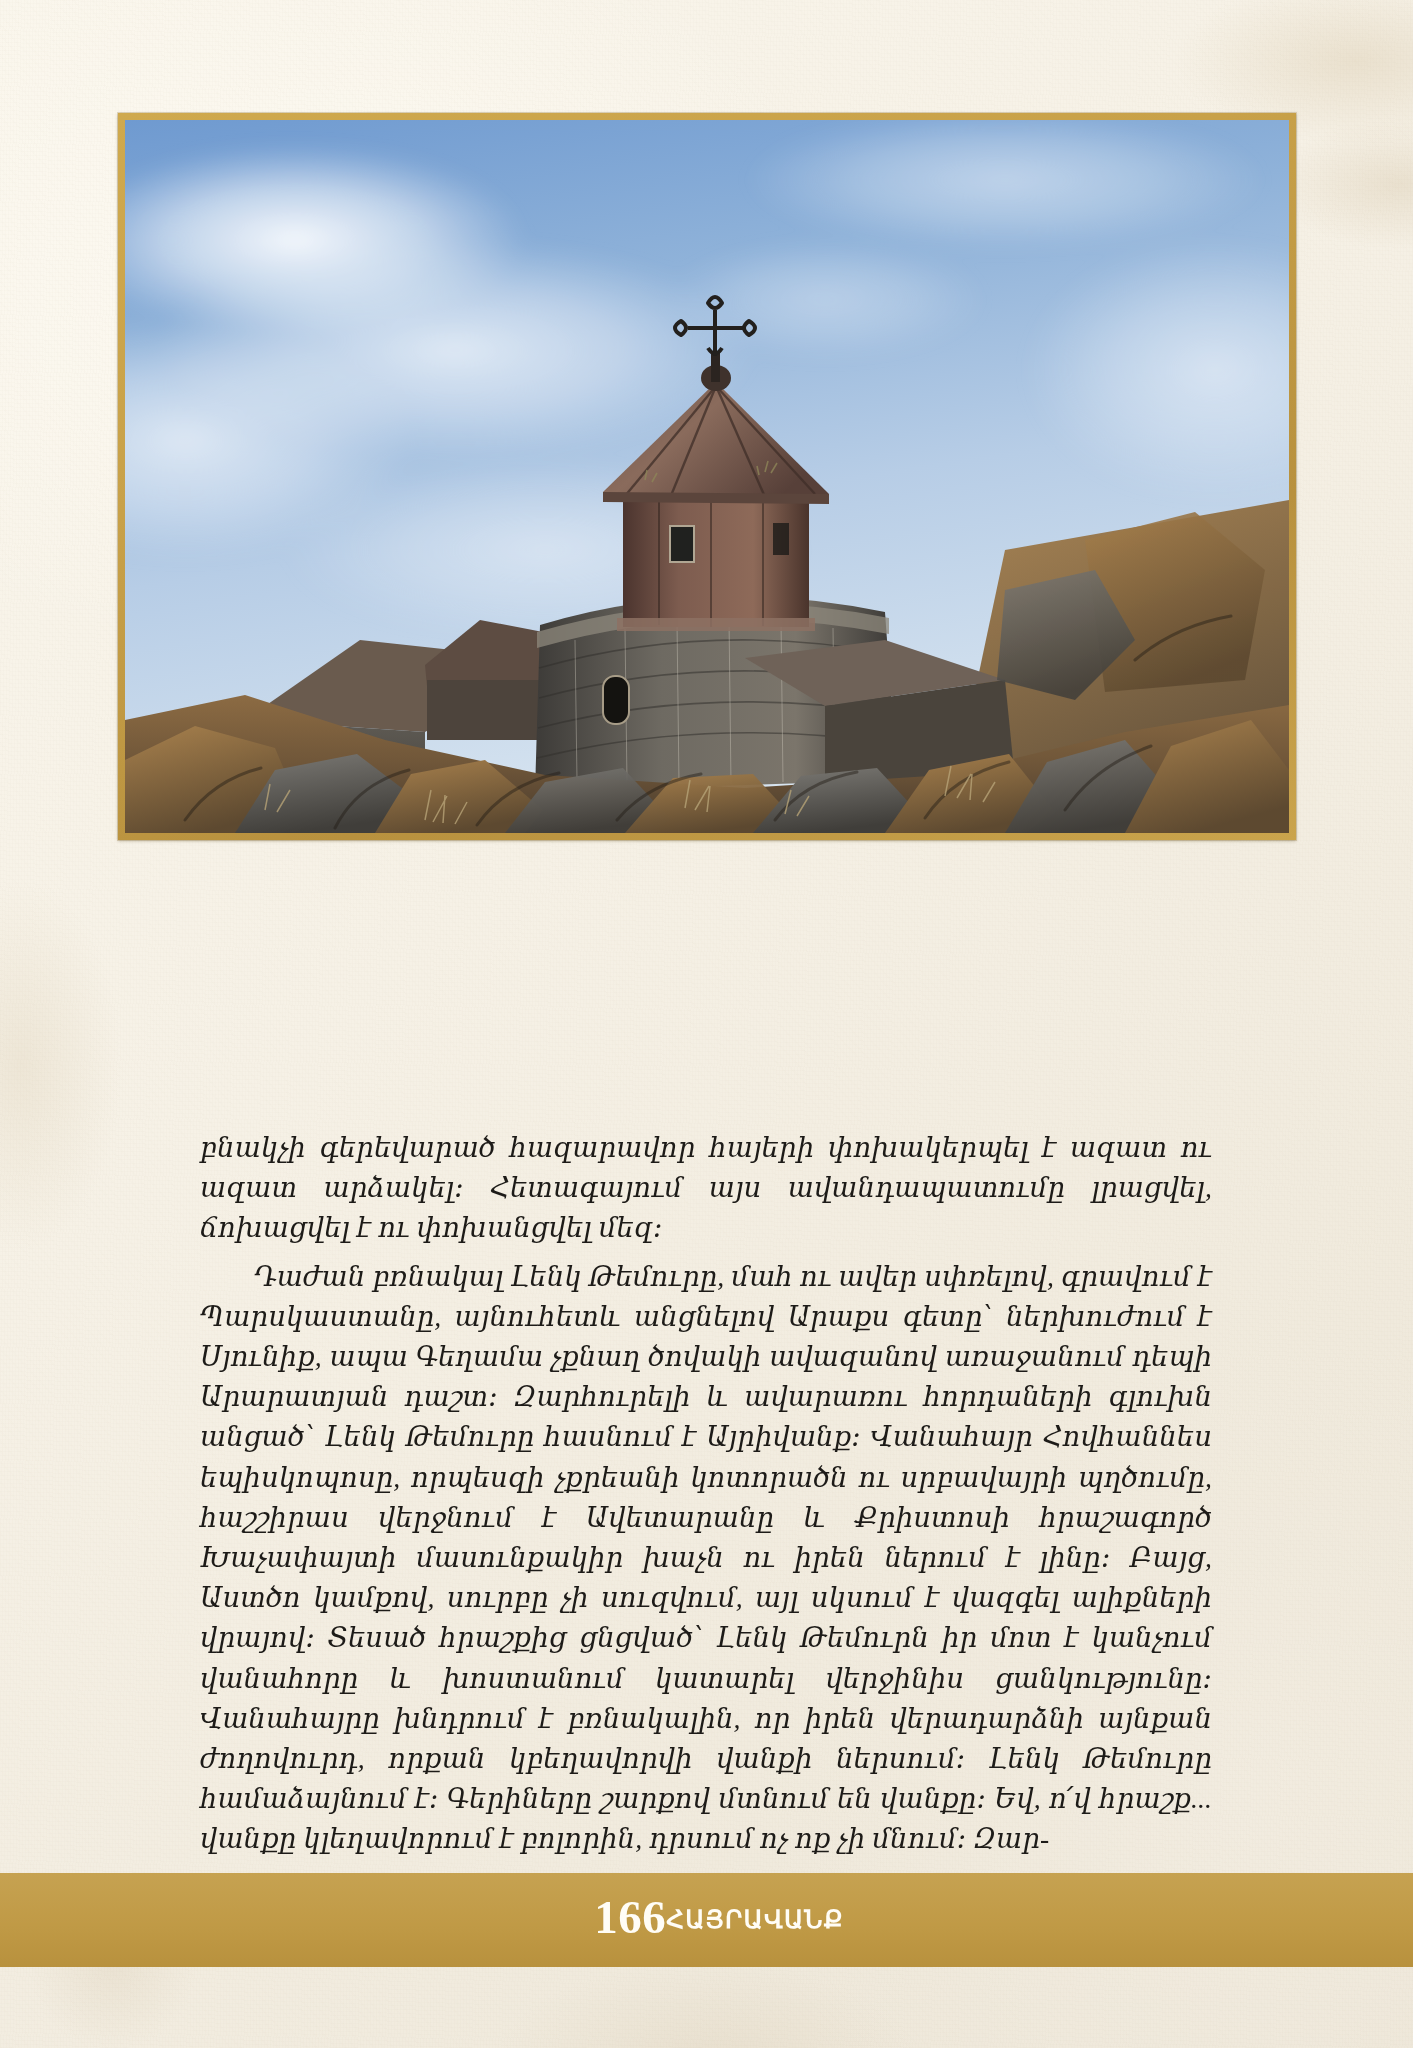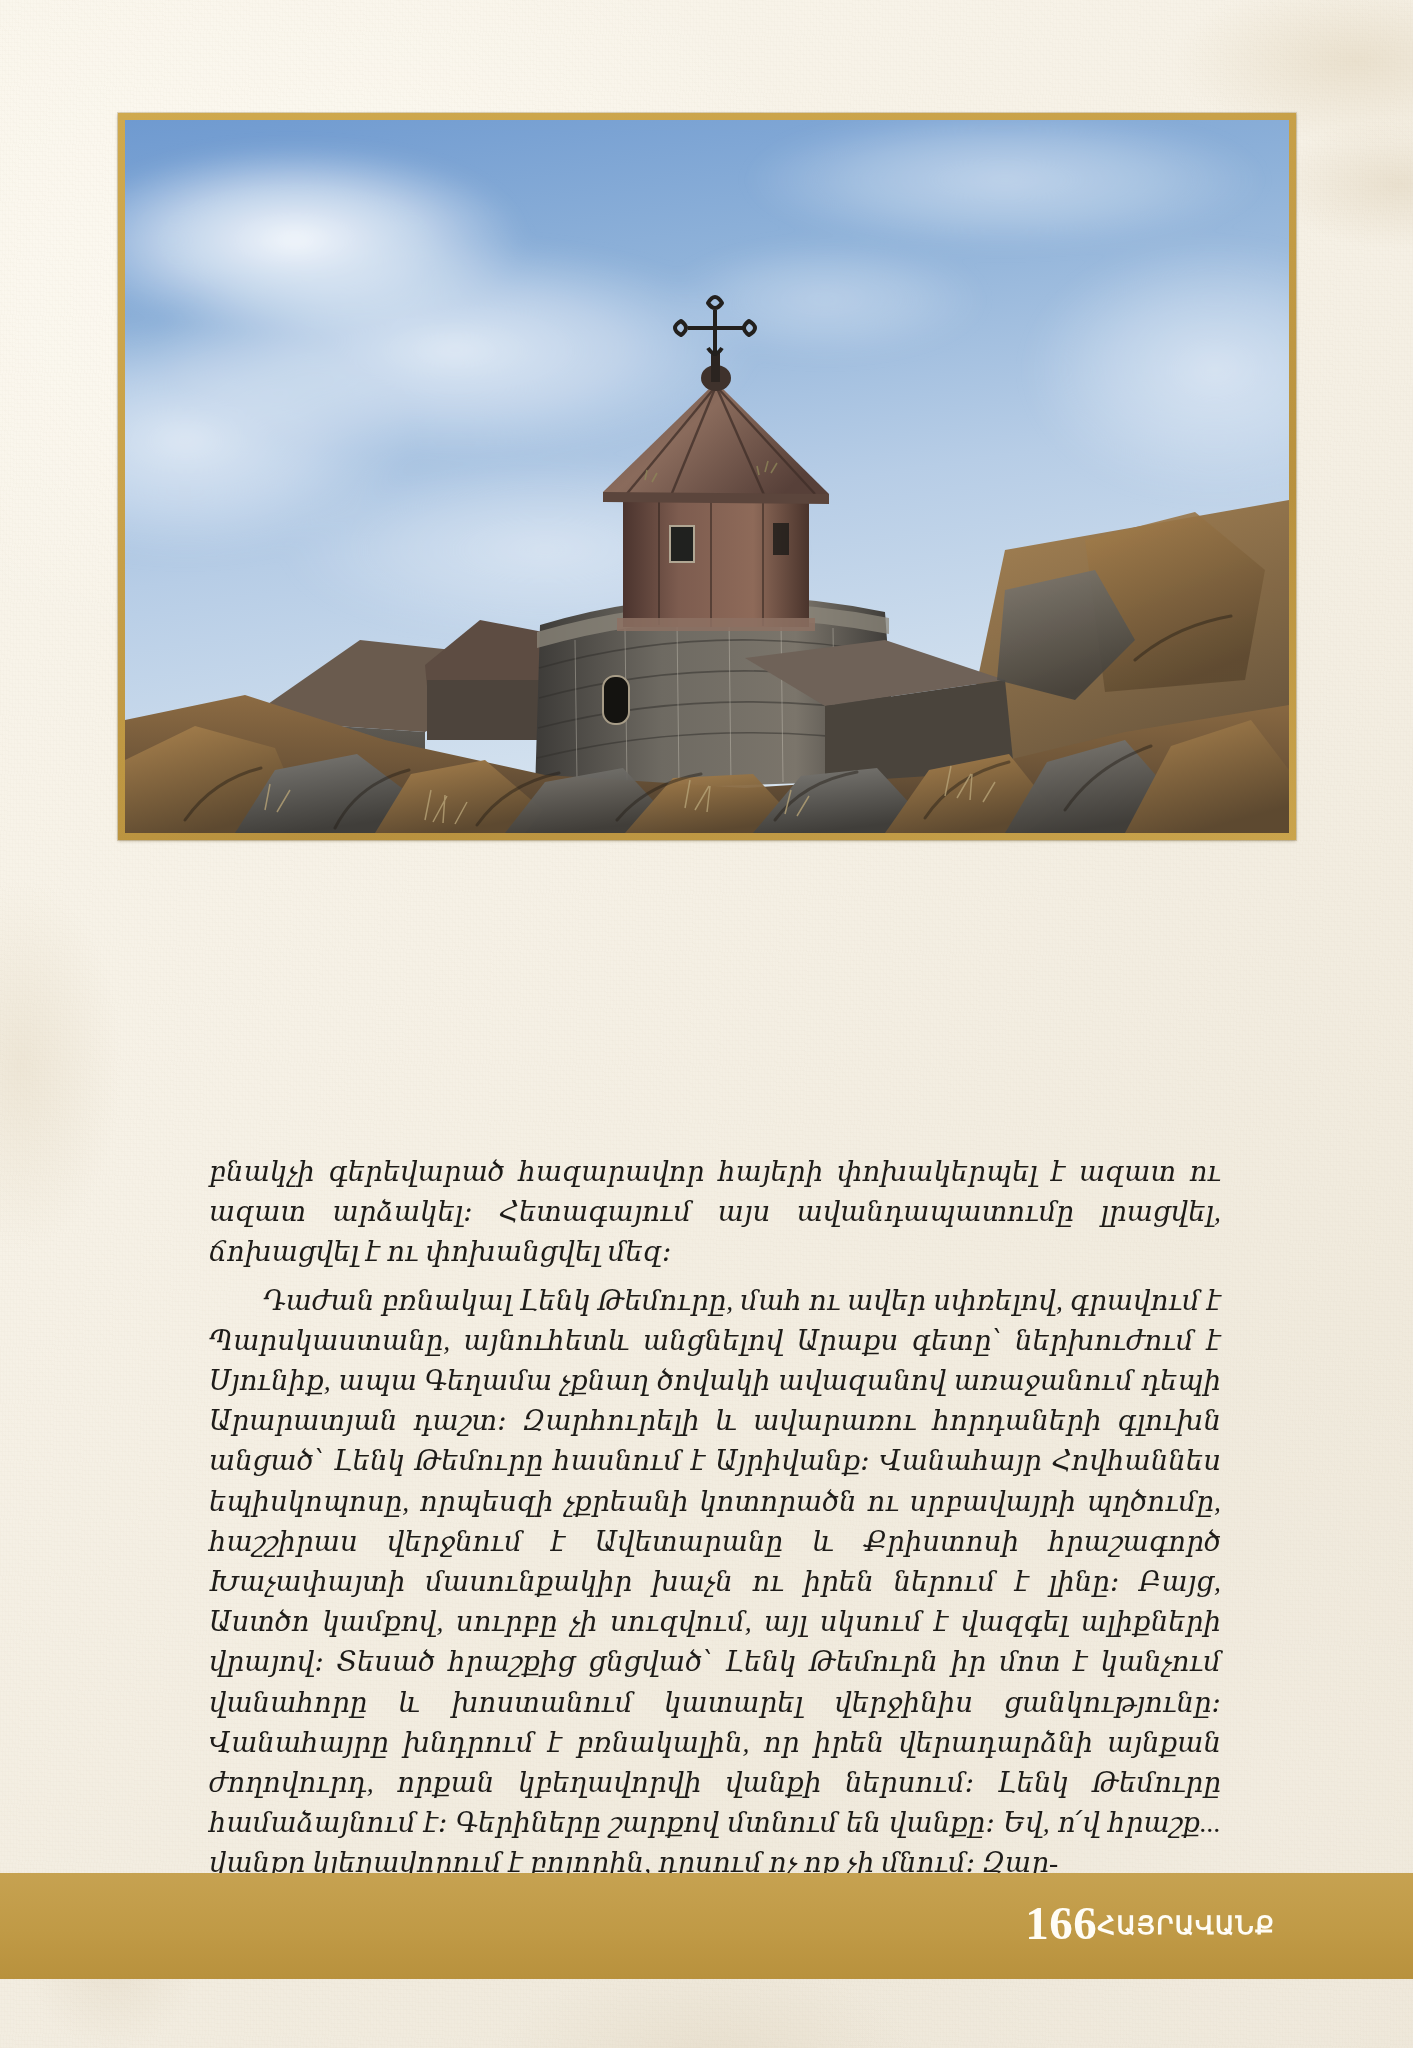--- a/index.html
+++ b/index.html
@@ -65,49 +65,48 @@
     width: 100%;
     height: 100%;
     overflow: hidden;
     background: #6d7b8d;
   }
   #photo svg { display: block; width: 100%; height: 100%; }
 
   
   #copy {
     position: absolute;
-    left: 209px;
+    left: 200px;
     top: 1128px;
     width: 1012px;
-    margin-top: 24px;
   }
   #copy p {
     margin: 0;
     font-style: italic;
     font-size: 27.5px;
     line-height: 40.2px;
     color: #1d1b18;
     text-align: justify;
     text-justify: inter-word;
     letter-spacing: .1px;
   }
   #copy p.indent { text-indent: 54px; }
   #copy p + p { margin-top: 8px; }
 
   
   #footer {
     position: absolute;
     left: 0;
     top: 1873px;
     width: 100%;
-    height: 106px;
+    height: 94px;
     background: linear-gradient(180deg, #c6a251 0%, #c09a46 55%, #b8913d 100%);
     display: flex;
     align-items: center;
-    justify-content: flex-end;
+    justify-content: center;
     box-sizing: border-box;
     padding: 0 138px 1px 163px;
   }
   #folio {
     color: #fffdf6;
     font-size: 47px;
     font-weight: bold;
     letter-spacing: .5px;
     line-height: 1;
     padding-bottom: 4px;

